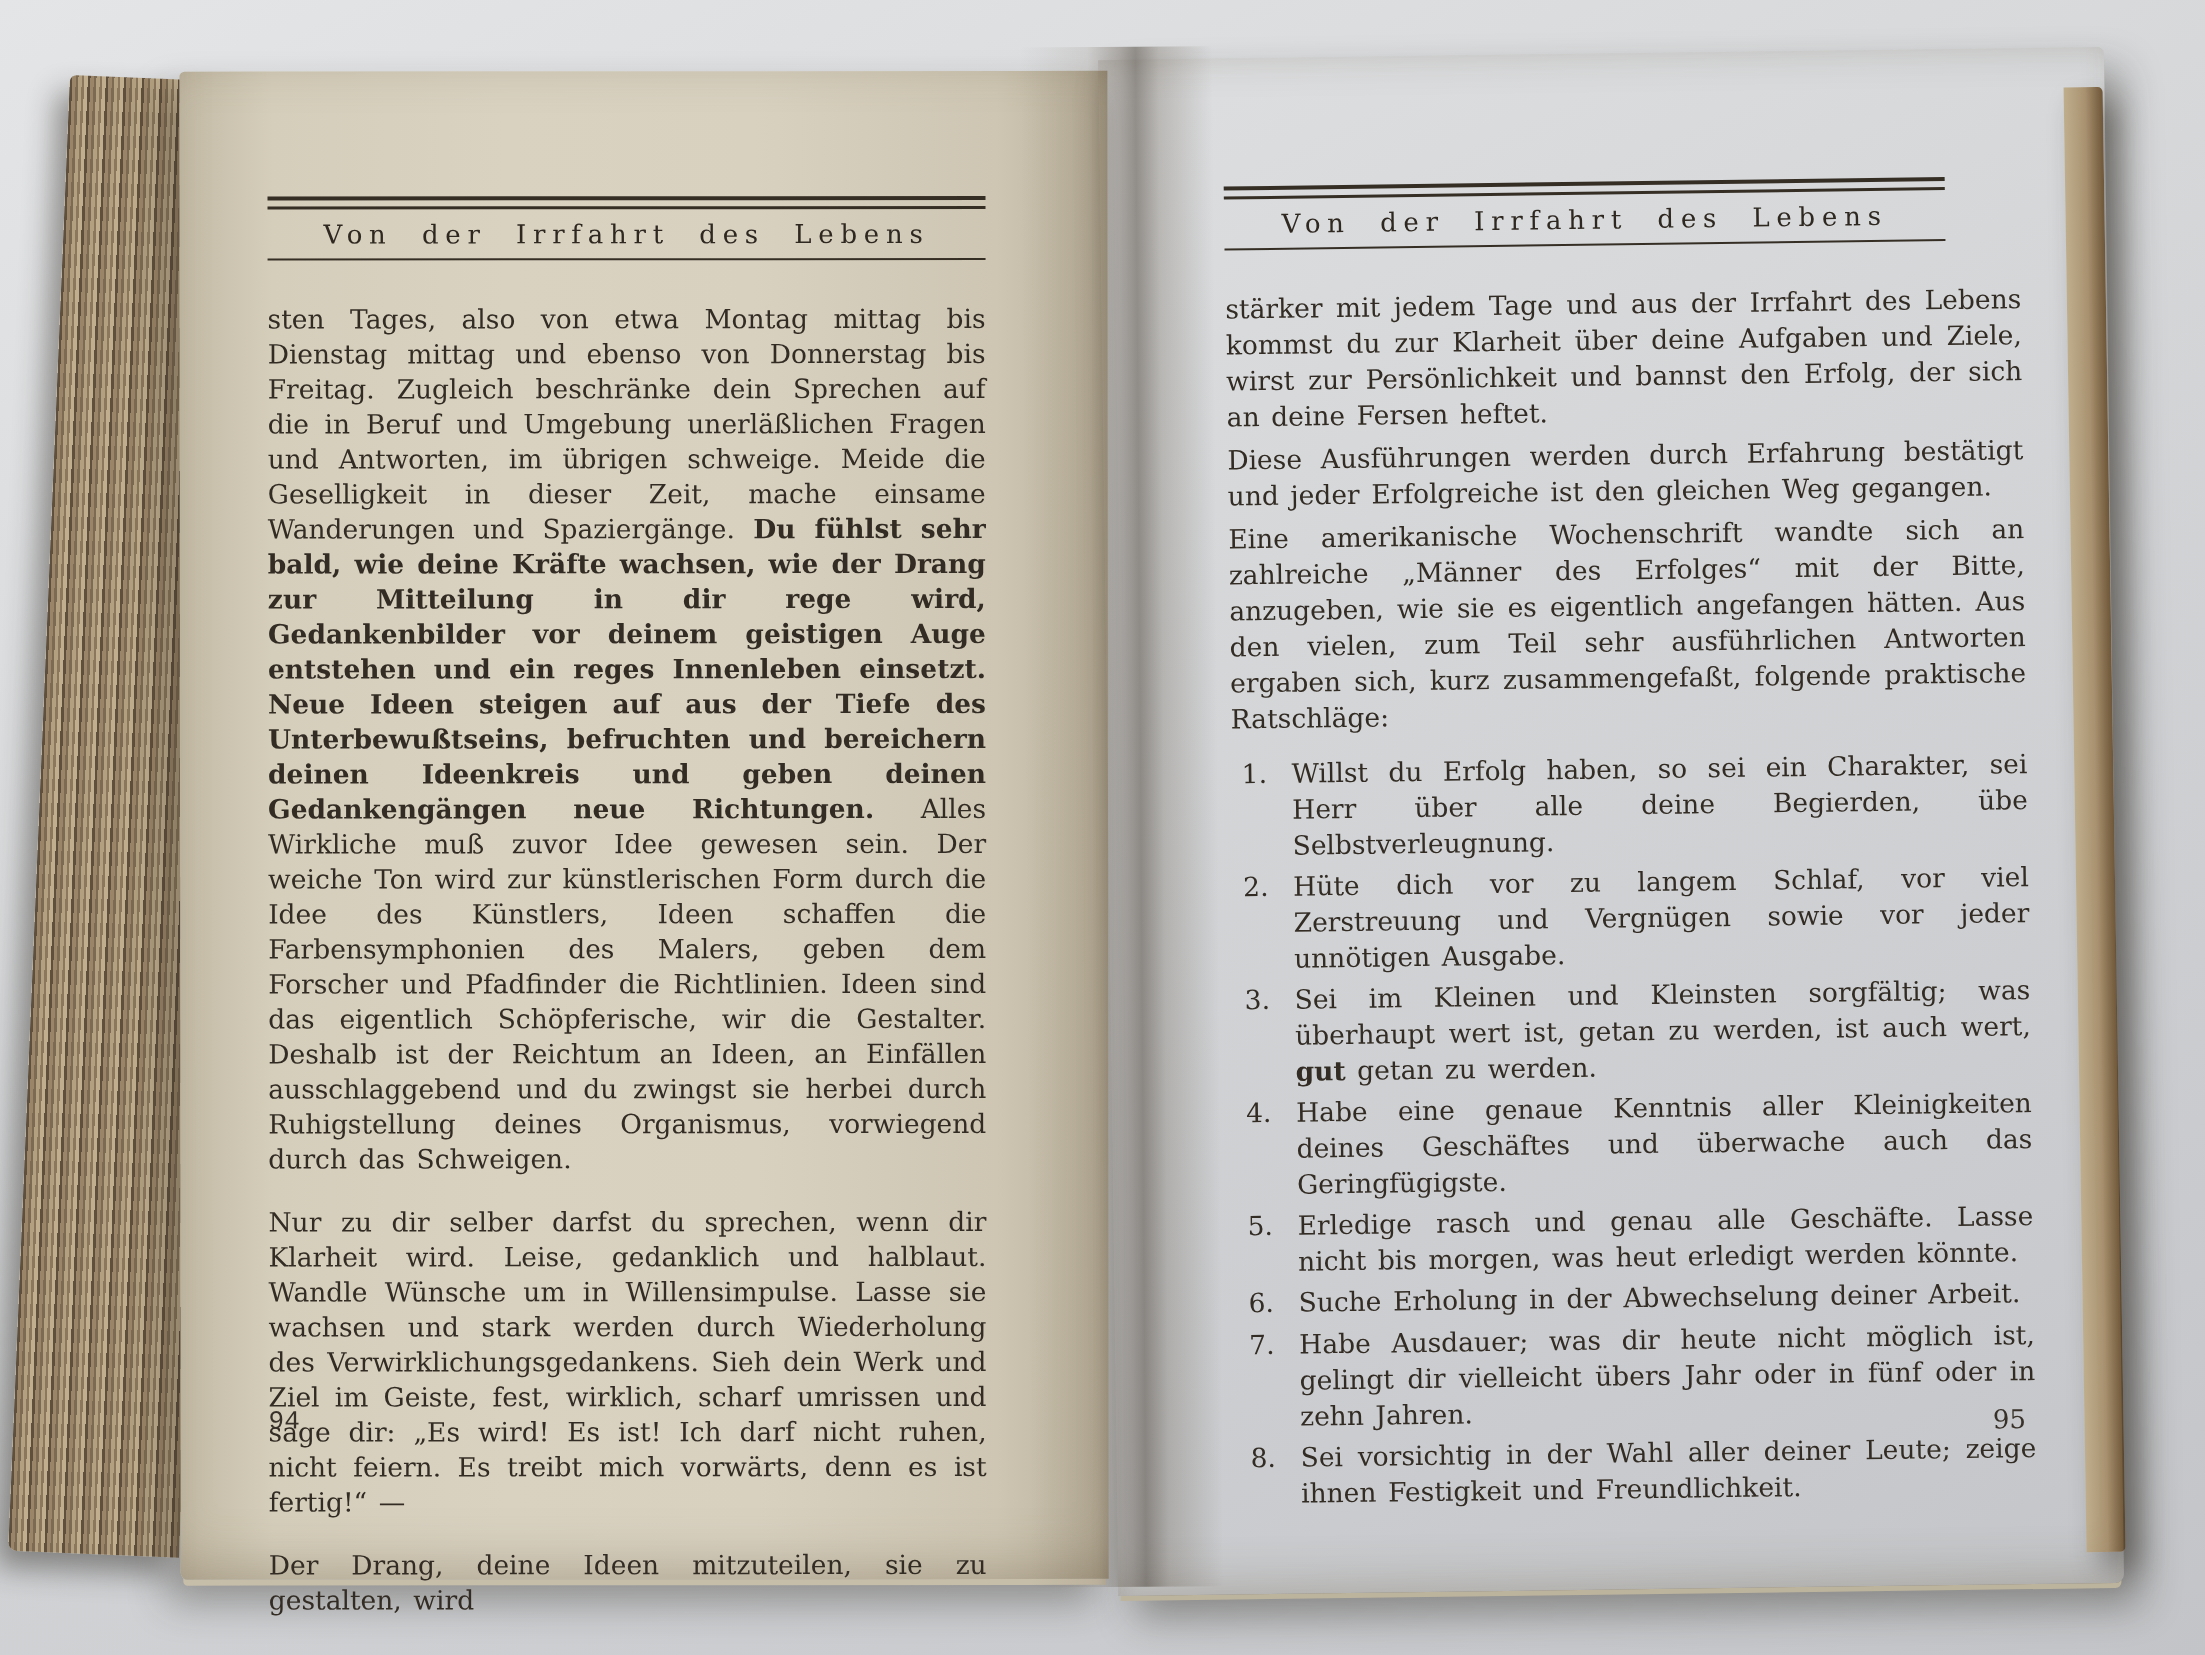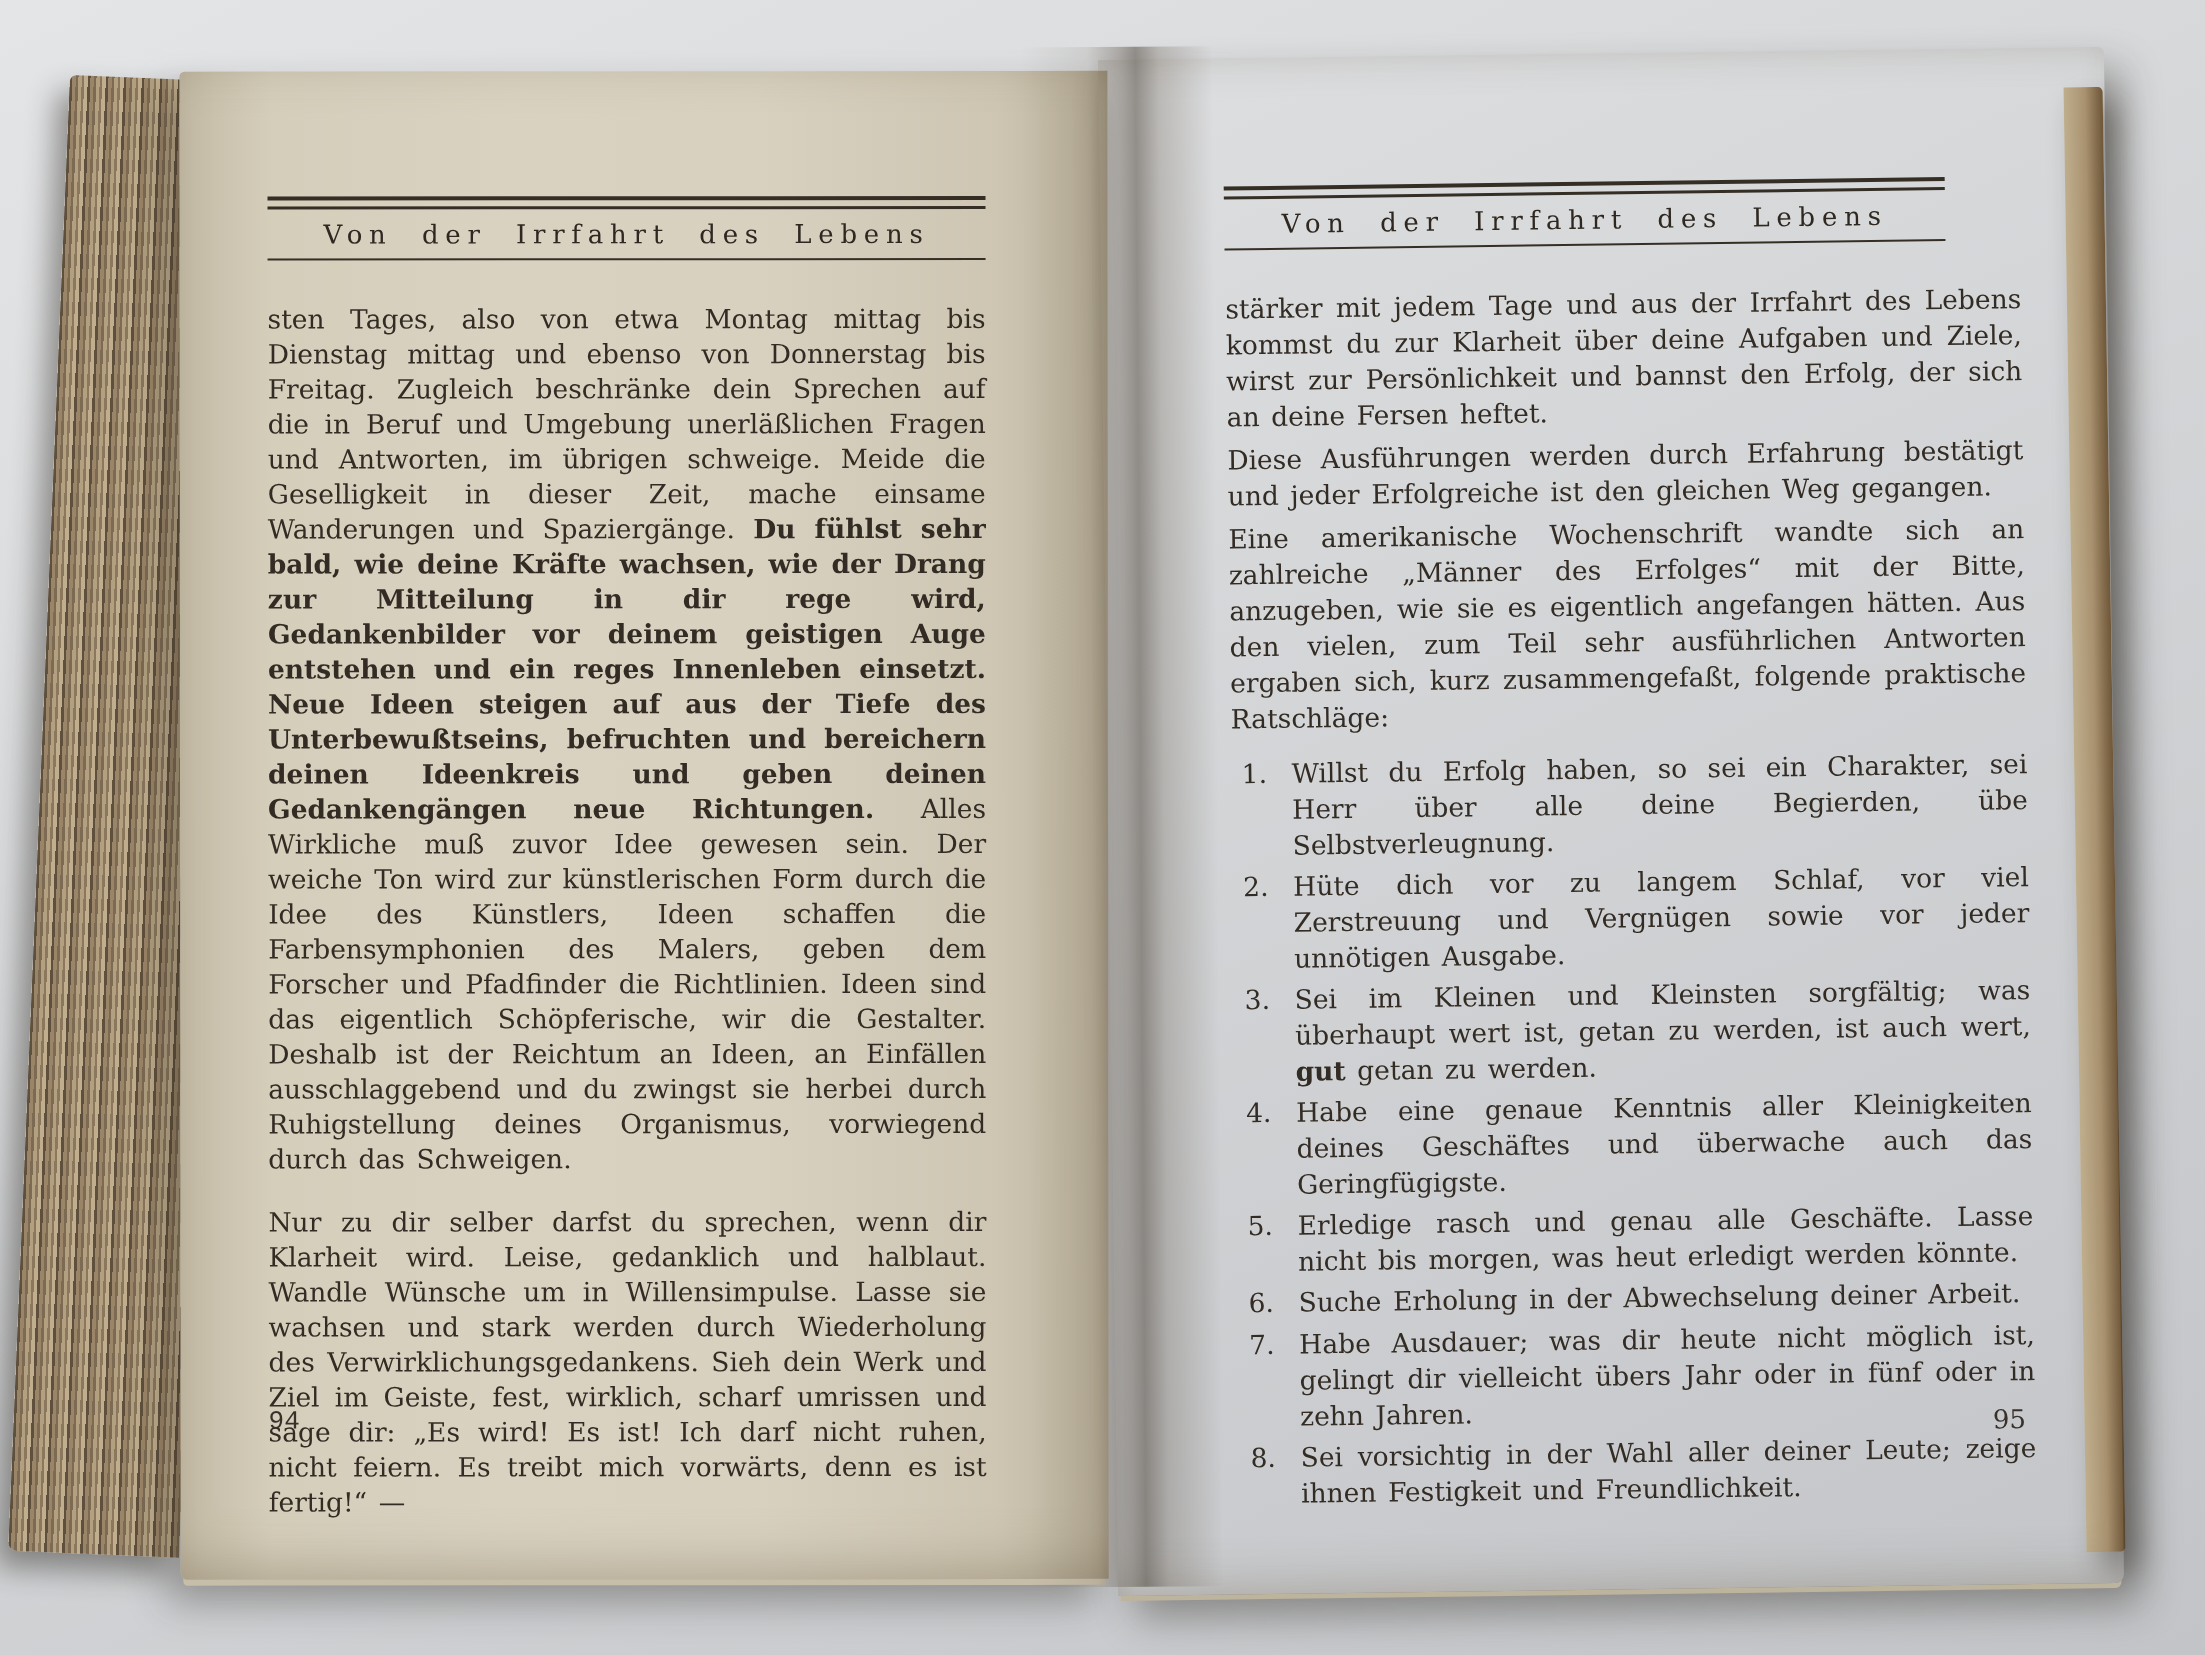--- a/index.html
+++ b/index.html
@@ -126,20 +126,21 @@
     <div class="page-inner-left">
       <div class="header">
         <div class="rule-thick"></div>
         <div class="rule-thin"></div>
         <div class="htext">Von der Irrfahrt des Lebens</div>
         <div class="rule-under"></div>
       </div>
       <div class="bodytext bodytext-left">
         <p><span>sten Tages, also von etwa Montag mittag bis Dienstag mittag und ebenso von Donnerstag bis Freitag. Zugleich beschränke dein Sprechen auf die in Beruf und Umgebung unerläßlichen Fragen und Antworten, im übrigen schweige. Meide die Geselligkeit in dieser Zeit, mache einsame Wanderungen und Spaziergänge. </span><span class="b">Du fühlst sehr bald, wie deine Kräfte wachsen, wie der Drang zur Mitteilung in dir rege wird, Gedankenbilder vor deinem geistigen Auge entstehen und ein reges Innenleben einsetzt. Neue Ideen steigen auf aus der Tiefe des Unterbewußtseins, befruchten und bereichern deinen Ideenkreis und geben deinen Gedankengängen neue Richtungen. </span><span>Alles Wirkliche muß zuvor Idee gewesen sein. Der weiche Ton wird zur künstlerischen Form durch die Idee des Künstlers, Ideen schaffen die Farbensymphonien des Malers, geben dem Forscher und Pfadfinder die Richtlinien. Ideen sind das eigentlich Schöpferische, wir die Gestalter. Deshalb ist der Reichtum an Ideen, an Einfällen ausschlaggebend und du zwingst sie herbei durch Ruhigstellung deines Organismus, vorwiegend durch das Schweigen.</span></p>
         <p>Nur zu dir selber darfst du sprechen, wenn dir Klarheit wird. Leise, gedanklich und halblaut. Wandle Wünsche um in Willensimpulse. Lasse sie wachsen und stark werden durch Wiederholung des Verwirklichungsgedankens. Sieh dein Werk und Ziel im Geiste, fest, wirklich, scharf umrissen und sage dir: „Es wird! Es ist! Ich darf nicht ruhen, nicht feiern. Es treibt mich vorwärts, denn es ist fertig!“ —</p>
+        <p>Der Drang, deine Ideen mitzuteilen, sie zu gestalten, wird</p>
       </div>
     </div>
     <div class="pagenum pn-left">94</div>
   </div>
 
   <div class="page page-right">
     <div class="page-inner-right">
       <div class="header header-narrow">
         <div class="rule-thick"></div>
         <div class="rule-thin"></div>

